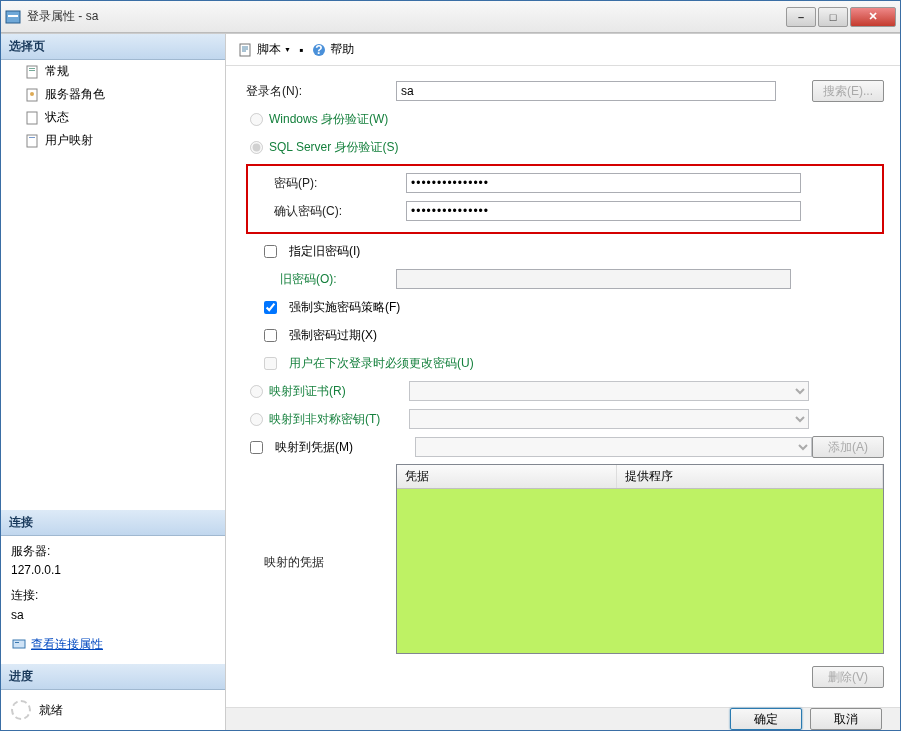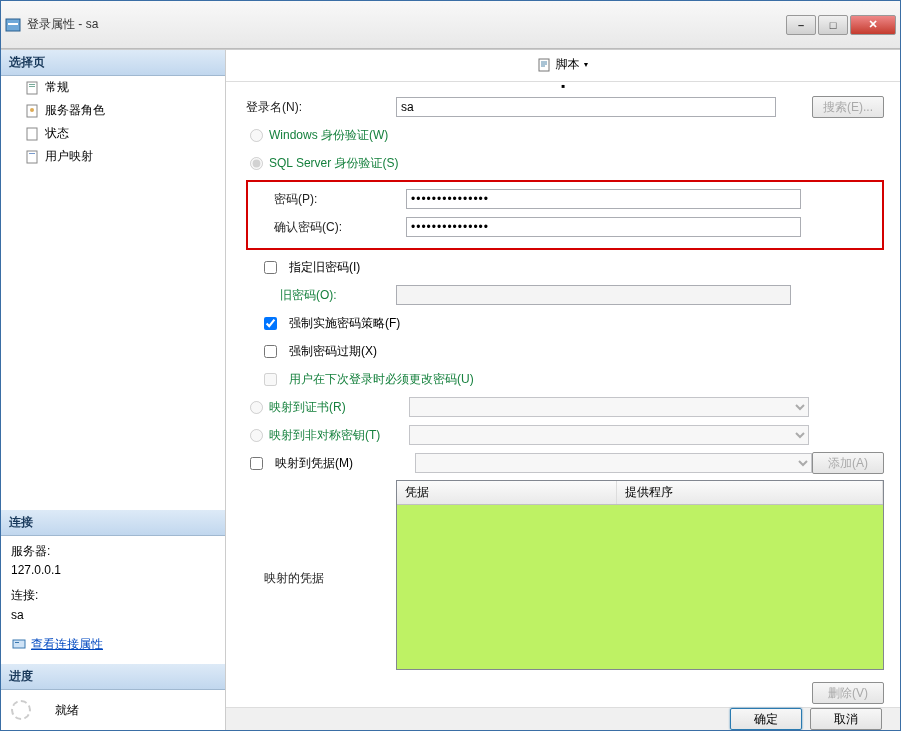--- a/index.html
+++ b/index.html
@@ -1,37 +1,37 @@
 <!DOCTYPE html>
 <html><head>
 <meta charset="utf-8">
 <style>
 * { box-sizing: border-box; margin: 0; padding: 0; font-family: "Microsoft YaHei", "Segoe UI", Tahoma, sans-serif; font-size: 12px; }
 body { background: #fff; }
 .window { width: 901px; height: 731px; border: 1px solid #3a6ea5; display: flex; flex-direction: column; background: #f0f0f0; }
-.titlebar { height: 48px; background: linear-gradient(#f8f8f8, #e8e8e8); display: flex; align-items: center; padding: 0 4px; border-bottom: 1px solid #bbb; }
+.titlebar { height: 32px; background: linear-gradient(#f8f8f8, #e8e8e8); display: flex; align-items: center; padding: 0 4px; border-bottom: 1px solid #bbb; }
 .titlebar-icon { width: 16px; height: 16px; margin-right: 6px; }
 .titlebar-text { flex: 1; color: #333; }
 .window-controls { display: flex; gap: 2px; }
 .wc-btn { width: 30px; height: 20px; border: 1px solid #999; border-radius: 2px; display: flex; align-items: center; justify-content: center; cursor: pointer; font-size: 11px; font-weight: bold; }
 .wc-min, .wc-max { background: linear-gradient(#f0f0f0, #d0d0d0); color: #333; }
 .wc-close { background: linear-gradient(#e88, #c43b2e); color: #fff; width: 46px; }
 .content { flex: 1; display: flex; background: #fff; border-top: 1px solid #ccc; overflow: hidden; }
 .sidebar { width: 225px; display: flex; flex-direction: column; border-right: 1px solid #ccc; }
 .section-header { background: linear-gradient(#ddeaf7, #c1d7ee); padding: 4px 8px; font-weight: bold; color: #1a3a5c; border-bottom: 1px solid #a0b8d0; }
 .nav-list { flex: 0 0 auto; background: #fff; }
 .nav-item { padding: 3px 24px; display: flex; align-items: center; gap: 4px; cursor: pointer; }
 .nav-icon { width: 16px; height: 16px; }
 .spacer { flex: 1; background: #fff; }
 .conn-section { background: #fff; padding: 6px 10px 10px; font-size: 12px; line-height: 1.6; }
 .conn-link { color: #0048c0; text-decoration: underline; cursor: pointer; display: flex; align-items: center; gap: 4px; margin-top: 10px; }
-.progress-section { background: #fff; padding: 10px; display: flex; align-items: center; gap: 24px; }
+.progress-section { background: #fff; padding: 10px; display: flex; align-items: center; gap: 8px; }
 .spinner { width: 20px; height: 20px; border: 2px dashed #ccc; border-radius: 50%; }
 .main { flex: 1; display: flex; flex-direction: column; background: #fff; overflow: hidden; }
-.toolbar { height: 32px; display: flex; align-items: center; gap: 4px; padding: 4px 8px; border-bottom: 1px solid #ddd; flex-direction: column; }
+.toolbar { height: 32px; display: flex; align-items: center; gap: 4px; padding: 4px 8px; border-bottom: 1px solid #ddd; }
 .tb-btn { display: flex; align-items: center; gap: 3px; padding: 2px 4px; cursor: pointer; }
 .tb-dd { font-size: 7px; }
 .form-area { flex: 1; padding: 14px 16px 10px 20px; overflow: auto; }
 .row { display: flex; align-items: center; margin-bottom: 6px; min-height: 22px; }
 .label { width: 150px; color: #222; }
 .label.indent1 { padding-left: 18px; }
 .label.indent2 { padding-left: 34px; }
 .disabled { color: #15803d; }
 input[type=text], input[type=password], select { height: 20px; border: 1px solid #abadb3; padding: 1px 4px; font-size: 12px; background: #fff; }
 input[disabled], select[disabled] { background: #f4f4f4; color: #888; }

